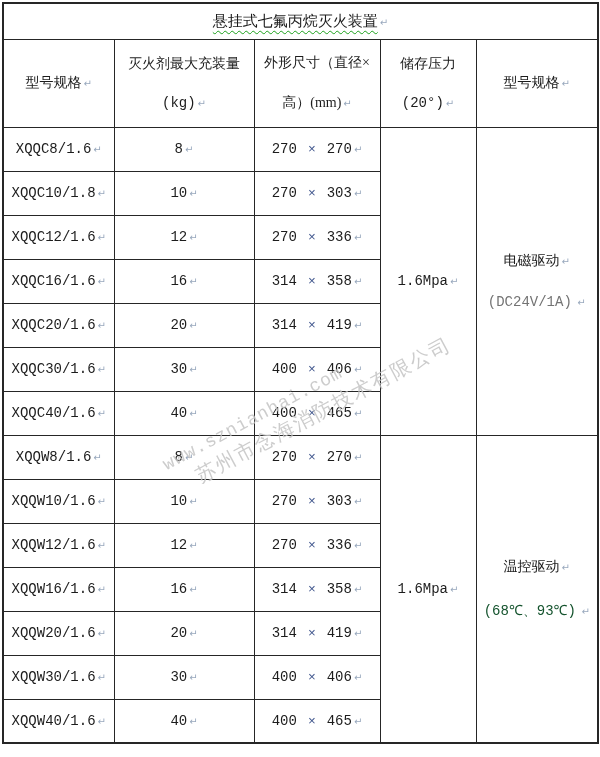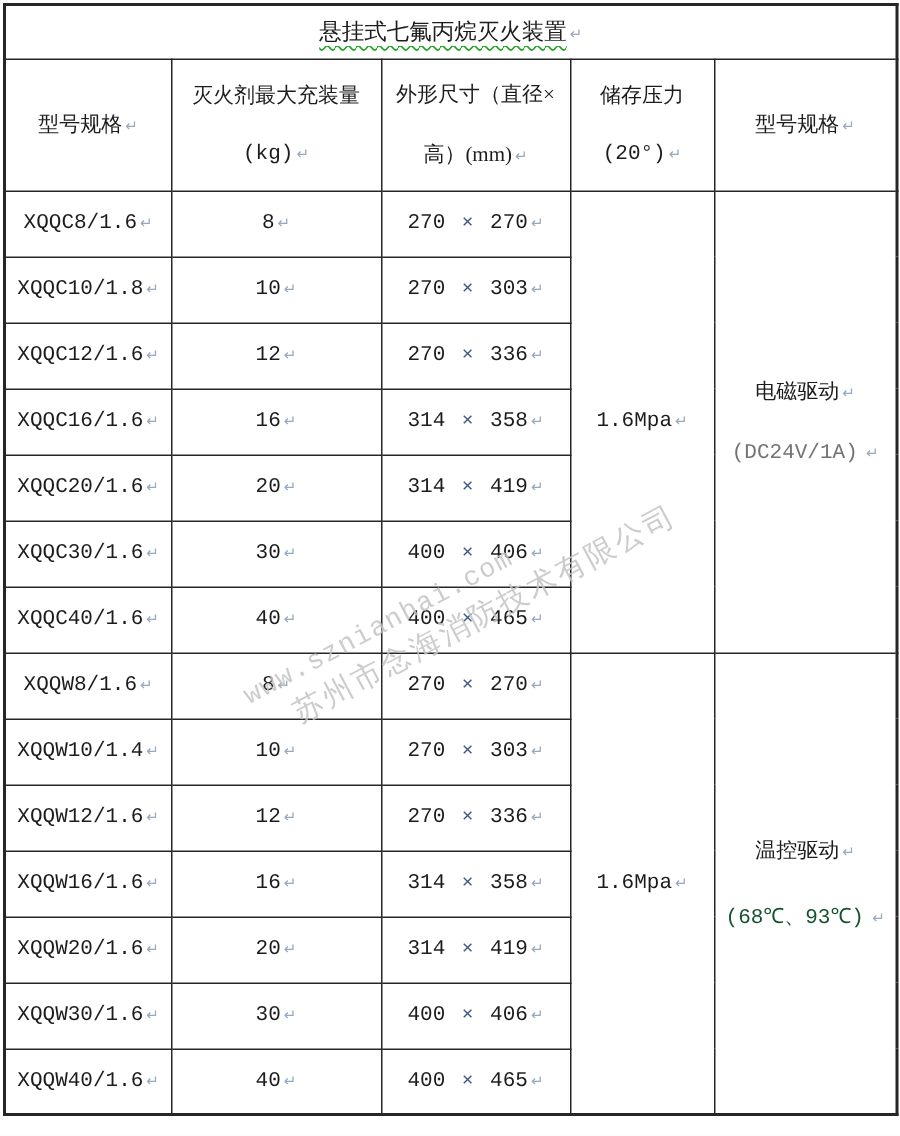--- a/index.html
+++ b/index.html
@@ -158,21 +158,21 @@
       <td><span class="mono">270</span><span class="times">×</span><span class="mono">270</span><span class="pm">↵</span></td>
       <td rowspan="7"><span class="mono">1.6Mpa</span><span class="pm">↵</span></td>
       <td rowspan="7">
         <div class="vspan-stack">
           <div><span class="zh">温控驱动</span><span class="pm">↵</span></div>
           <div><span class="mono" style="color: #14532d;">(68℃、93℃)</span> <span class="pm">↵</span></div>
         </div>
       </td>
     </tr>
     <tr class="drow">
-      <td><span class="mono">XQQW10/1.4</span><span class="pm">↵</span></td>
+      <td><span class="mono">XQQW10/1.6</span><span class="pm">↵</span></td>
       <td><span class="mono">10</span><span class="pm">↵</span></td>
       <td><span class="mono">270</span><span class="times">×</span><span class="mono">303</span><span class="pm">↵</span></td>
     </tr>
     <tr class="drow">
       <td><span class="mono">XQQW12/1.6</span><span class="pm">↵</span></td>
       <td><span class="mono">12</span><span class="pm">↵</span></td>
       <td><span class="mono">270</span><span class="times">×</span><span class="mono">336</span><span class="pm">↵</span></td>
     </tr>
     <tr class="drow">
       <td><span class="mono">XQQW16/1.6</span><span class="pm">↵</span></td>

